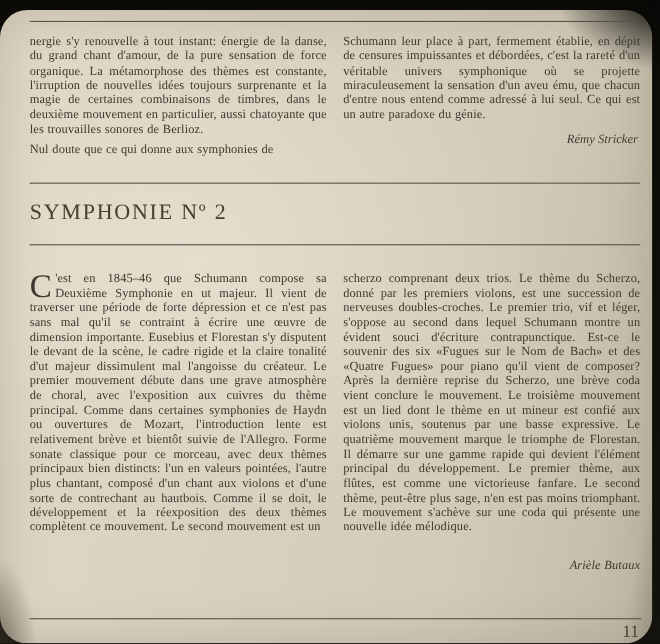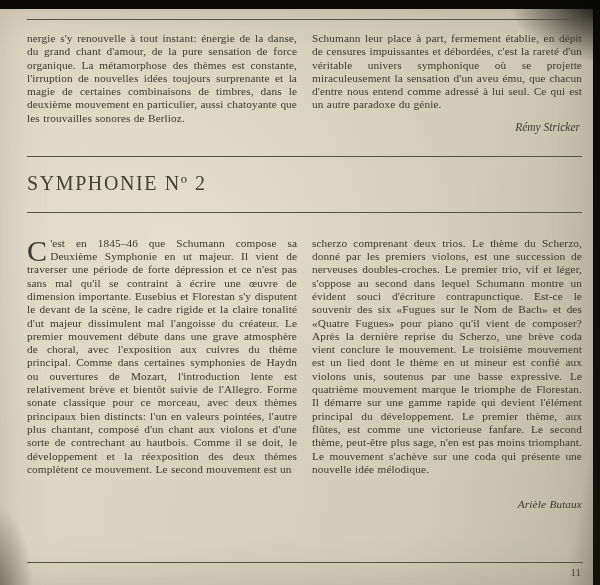--- a/index.html
+++ b/index.html
@@ -20,20 +20,21 @@
   .page {
     position: absolute;
     left: 0;
     top: 9px;
     width: 593px;
     height: 576px;
     background:
       radial-gradient(ellipse 420px 300px at 30% 40%, rgba(238,230,214,0.55), rgba(238,230,214,0) 75%),
       linear-gradient(100deg, #e0d8c7 0%, #d9d2c1 38%, #d2cbb9 72%, #c2bba9 96%, #a29b8b 100%);
     box-shadow: inset 0 0 45px rgba(110,100,80,0.28);
+    border-radius: 25px;
   }
   .corner-shadow-tr {
     position: absolute;
     top: -12px;
     right: -20px;
     width: 110px;
     height: 70px;
     background: radial-gradient(ellipse at top right, rgba(8,8,6,0.9) 12%, rgba(8,8,6,0) 68%);
     pointer-events: none;
   }
@@ -105,41 +106,42 @@
   }
   .bottom-area {
     position: absolute;
     left: 27px;
     right: 10px;
     bottom: 0;
     height: 23px;
   }
   .page-number {
     text-align: right;
-    font-size: 11px;
+    font-size: 16px;
     color: #4a4539;
     margin-top: 3px;
     padding-right: 2px;
   }
 </style>
 </head>
 <body>
 
 <div class="photo-frame">
   <div class="page">
     <div class="corner-shadow-tr"></div>
     <div class="corner-shadow-bl"></div>
 
     <div class="content">
 
       <hr class="rule rule-top">
 
       <div class="columns top-columns">
         <div class="col">
           <p class="body-text">nergie s'y renouvelle à tout instant: énergie de la danse, du grand chant d'amour, de la pure sensation de force organique. La métamorphose des thèmes est constante, l'irruption de nouvelles idées toujours surprenante et la magie de certaines combinaisons de timbres, dans le deuxième mouvement en particulier, aussi chatoyante que les trouvailles sonores de Berlioz.</p>
+          <p class="body-text para-follow">Nul doute que ce qui donne aux symphonies de</p>
         </div>
         <div class="col">
           <p class="body-text">Schumann leur place à part, fermement établie, en dépit de censures impuissantes et débordées, c'est la rareté d'un véritable univers symphonique où se projette miraculeusement la sensation d'un aveu ému, que chacun d'entre nous entend comme adressé à lui seul. Ce qui est un autre paradoxe du génie.</p>
           <p class="signature">Rémy Stricker</p>
         </div>
       </div>
 
       <div class="title-block">
         <hr class="rule">
         <h1 class="section-title">SYMPHONIE Nº 2</h1>

